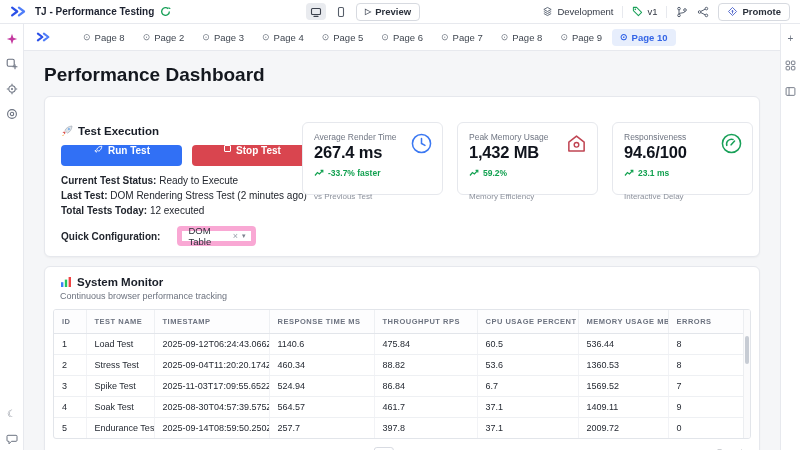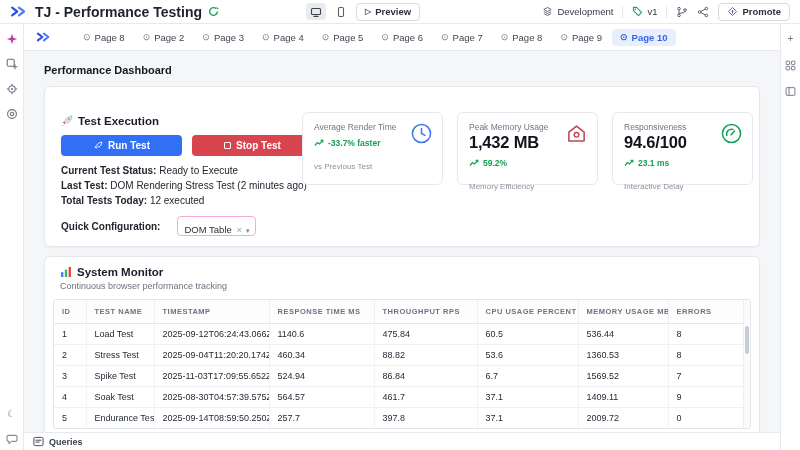--- a/index.html
+++ b/index.html
@@ -3,21 +3,21 @@
 <meta charset="utf-8">
 <style>
   * { margin:0; padding:0; box-sizing:border-box; }
   html,body { width:800px; height:450px; }
   body { font-family:"Liberation Sans", sans-serif; background:#f6f7f9; overflow:hidden; }
   .app { width:800px; height:450px; display:flex; flex-direction:column; }
 
   
   .topbar { flex:0 0 24px; background:#fff; border-bottom:1px solid #e7e9ee; display:flex; align-items:center; padding:0 10px; position:relative; z-index:5; }
   .logo { display:flex; align-items:center; margin-right:8px; }
-  .app-title { font-size:14px; font-weight:700; color:#1d2230; margin-right:6px; white-space:nowrap; }
+  .app-title { font-size:10px; font-weight:700; color:#1d2230; margin-right:6px; white-space:nowrap; }
   .center-group { position:absolute; left:306px; display:flex; align-items:center; gap:5px; }
   .icon-btn { width:20px; height:17px; display:flex; align-items:center; justify-content:center; border-radius:4px; color:#565d69; }
   .icon-btn.active { background:#e9ebef; }
   .btn-outline { display:flex; align-items:center; gap:4px; border:1px solid #d7dae0; border-radius:4px; background:#fff; height:18px; padding:0 8px; font-size:9.5px; font-weight:600; color:#2a303b; }
   .play-glyph { font-size:8px; color:#565d69; }
   .right-group { margin-left:auto; display:flex; align-items:center; gap:9px; }
   .tb-item { display:flex; align-items:center; gap:4px; font-size:9.5px; color:#333945; }
   .tb-divider { width:1px; height:12px; background:#e7e9ee; }
 
   
@@ -31,36 +31,36 @@
   
   .tabsbar { flex:0 0 27px; background:#fff; border-bottom:1px solid #e7e9ee; display:flex; align-items:center; padding:0 12px; }
   .tabs-logo { margin-right:24px; display:flex; align-items:center; }
   .tab { display:flex; align-items:center; gap:4px; font-size:9.5px; color:#3f4650; padding:3px 8px; border-radius:4px; white-space:nowrap; margin-right:2px; }
   .tab .ticon { font-size:9px; color:#717883; }
   .tab.active { background:#e7eefc; color:#3465e6; font-weight:700; }
   .tab.active .ticon { color:#3465e6; }
 
   
   .canvas { flex:1; overflow:hidden; padding:8px 20px 0; background:#f5f6f8; }
-  .page-title { font-size:11px; font-weight:700; color:#14181f; margin:5px 0 10px; }
+  .page-title { font-size:19px; font-weight:700; color:#14181f; margin:5px 0 10px; }
   .card { background:#fff; border:1px solid #e6e8ed; border-radius:6px; box-shadow:0 1px 2px rgba(20,24,31,.04); }
 
   
   .exec-card { position:relative; padding:28px 16px 10px; }
   .card-title { font-size:11.5px; font-weight:700; color:#191e28; display:flex; align-items:center; gap:5px; }
   .exec-buttons { display:flex; gap:10px; margin:8px 0 7px; }
-  .btn { width:121px; height:21px; border:none; border-radius:4px; font-family:inherit; font-size:10px; font-weight:600; color:#fff; display:flex; align-items:center; justify-content:center; gap:5px; }
+  .btn { width:121px; height:21px; border:none; border-radius:4px; font-family:inherit; font-size:10px; font-weight:600; color:#fff; display:flex; justify-content:center; gap:5px; }
   .btn-run { background:#3170f5; }
   .btn-stop { background:#d9454f; }
   .stop-glyph { width:7px; height:7px; border:1.2px solid #fff; border-radius:1px; display:inline-block; }
   .status-line { font-size:10px; color:#22262e; line-height:15px; }
   .status-line b { font-weight:700; }
   .quick-config { display:flex; align-items:center; gap:17px; margin-top:8px; }
   .qc-label { font-size:10px; font-weight:700; color:#22262e; }
-  .select { width:79px; height:20px; border:1px solid #f9a8d4; border-radius:4px; background:#fff; display:flex; align-items:flex-end; font-size:9.5px; color:#2a2f38; padding:0 6px; }
+  .select { width:79px; height:20px; border:5px solid #f9a8d4; border-radius:4px; background:#fff; display:flex; align-items:center; font-size:9.5px; color:#2a2f38; padding:0 6px; }
   .select .clear { margin-left:auto; color:#9aa1ac; font-size:9px; }
   .select .caret { color:#7b828e; font-size:7px; margin-left:4px; }
 
   
   .stat-cards { position:absolute; top:25px; right:6px; display:flex; gap:14px; }
   .stat-card { width:141px; height:73px; background:#fff; border:1px solid #e6e8ed; border-radius:6px; padding:9px 11px; position:relative; }
   .stat-label { font-size:8.5px; color:#6f7582; white-space:nowrap; }
   .stat-value { font-size:16.5px; font-weight:700; color:#10141d; margin-top:1px; letter-spacing:-.2px; }
   .stat-trend { display:flex; align-items:center; gap:4px; font-size:8.5px; font-weight:700; color:#12a150; margin-top:6px;text-align:center; }
   .stat-caption { font-size:8px; color:#8c919c; margin-top:14px; }
@@ -299,20 +299,21 @@
             <span class="select">
               <span>DOM Table</span>
               <span class="clear">×</span>
               <span class="caret">▾</span>
             </span>
           </div>
 
           <div class="stat-cards">
             <div class="stat-card">
               <div class="stat-label">Average Render Time</div>
+              <div class="stat-value">267.4 ms</div>
               <div class="stat-trend">
                 <svg width="10" height="8" viewBox="0 0 10 8">
                     <path d="M1 6.5L3.4 3.6 5.4 5 8.6 1.6" fill="none" stroke="#12a150" stroke-width="1.2"></path>
                     <path d="M6.6 1.4h2.2v2.2" fill="none" stroke="#12a150" stroke-width="1.2"></path>
                   </svg>
                 <span>-33.7% faster</span>
               </div>
               <div class="stat-caption">vs Previous Test</div>
               <span class="stat-icon">
                 <svg width="21" height="21" viewBox="0 0 22 22">
@@ -471,27 +472,20 @@
                     <path d="M2.8 1.2h4.4L9.6 3.6v7.2H2.8z" fill="none" stroke="#79808b" stroke-width="1"></path>
                     <path d="M6.2 4.6v3M4.9 6.4l1.3 1.3 1.3-1.3" fill="none" stroke="#79808b" stroke-width="1"></path>
                   </svg>
               </span>
               <span class="f-icon">⚙</span>
             </div>
           </div>
         </section>
       </div>
 
-      <footer class="bottombar">
-        <svg width="11" height="11" viewBox="0 0 12 12">
-            <rect x="1" y="1.5" width="10" height="9" rx="1.5" fill="none" stroke="#3a404b" stroke-width="1"></rect>
-            <path d="M3.2 4.6h5.6M3.2 6.6h3.6" stroke="#3a404b" stroke-width="1" stroke-linecap="round"></path>
-          </svg>
-        <span class="bb-label">Queries</span>
-      </footer>
     </div>
 
     <aside class="right-rail">
       <span class="rail-icon">+</span>
       <span class="rail-icon">
         <svg width="11" height="11" viewBox="0 0 12 12">
             <rect x="1.2" y="1.2" width="3.8" height="3.8" rx=".8" fill="none" stroke="#6b7280" stroke-width="1"></rect>
             <rect x="7" y="1.2" width="3.8" height="3.8" rx=".8" fill="none" stroke="#6b7280" stroke-width="1"></rect>
             <rect x="1.2" y="7" width="3.8" height="3.8" rx=".8" fill="none" stroke="#6b7280" stroke-width="1"></rect>
             <rect x="7" y="7" width="3.8" height="3.8" rx=".8" fill="none" stroke="#6b7280" stroke-width="1"></rect>

